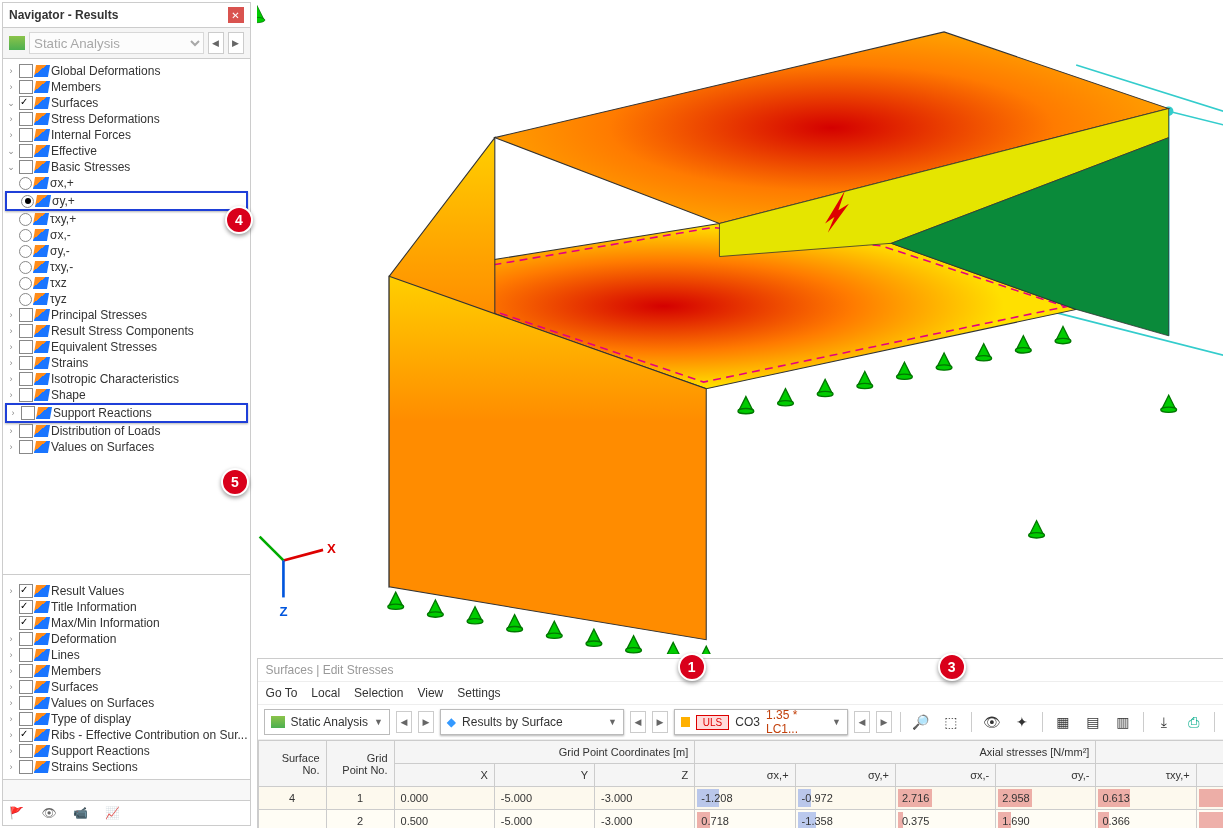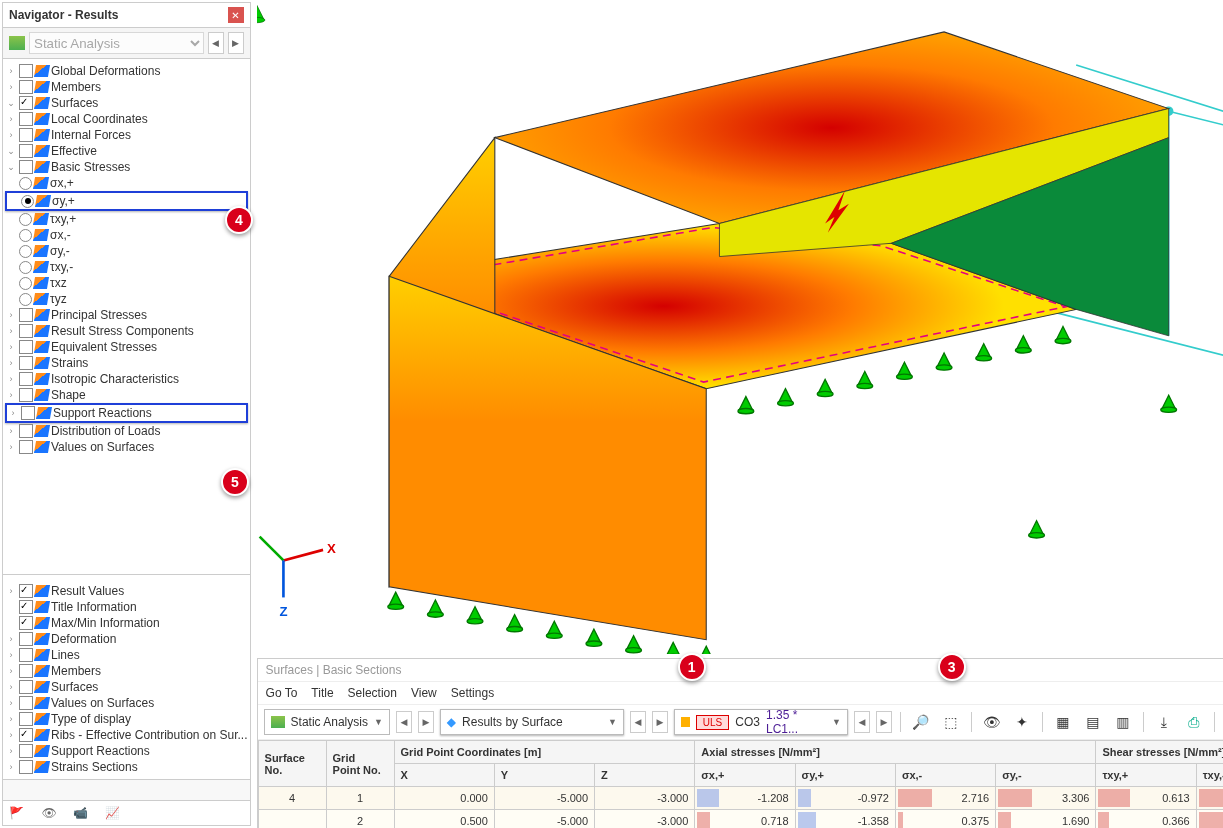--- a/index.html
+++ b/index.html
@@ -35,22 +35,22 @@
 .rp-menu{display:flex;gap:14px;padding:4px 8px;border-bottom:1px solid #eee}
 .rp-menu span{cursor:pointer}
 .rp-toolbar{display:flex;align-items:center;padding:4px 6px;border-bottom:1px solid #eee;gap:6px}
 .rp-dd{display:flex;align-items:center;border:1px solid #bbb;height:24px;padding:0 6px;background:#fff;gap:6px;cursor:pointer}
 .rp-dd .dd-arrow{font-size:9px;color:#666}
 .tbico{width:22px;height:22px;border:1px solid transparent;display:flex;align-items:center;justify-content:center;cursor:pointer;font-size:14px}
 .pill{padding:1px 6px;border:1px solid #d00;color:#d00;font-size:10px;background:#ffdada}
 .tbsep{width:1px;height:20px;background:#ccc;margin:0 2px}
 .grid{flex:1;overflow:auto;position:relative}
 table{border-collapse:collapse;width:1240px;table-layout:fixed}
-th,td{border:1px solid #ccc;padding:2px 6px;font-size:11px;text-align:right;height:18px}
-th{background:#f5f5f5;text-align:left;font-weight:bold}td.center{text-align:center}
+th,td{border:1px solid #ccc;padding:2px 6px;font-size:11px;text-align:left;height:18px}
+th{background:#f5f5f5;text-align:right;font-weight:normal}td.center{text-align:center}
 tbody tr:nth-child(odd){background:#fdf9ee}
 tbody tr:nth-child(even){background:#fffdf5}
 .bar-cell{position:relative;padding-right:6px}
 .bar-cell .bar{position:absolute;left:2px;top:2px;bottom:2px;background:rgba(217,83,79,.45)}
 .bar-cell .bar.neg{background:rgba(120,150,230,.5)}
 .bar-cell .val{position:relative}
 </style>
 </head>
 <body>
 
@@ -85,21 +85,21 @@
         <div class="node indent-0">
           <span class="expander">⌄</span>
           <span class="cb checked"></span>
           <span class="ico layers"></span>
           <span class="label">Surfaces</span>
         </div>
         <div class="node indent-1">
           <span class="expander">›</span>
           <span class="cb"></span>
           <span class="ico layers"></span>
-          <span class="label">Local Coordinates</span>
+          <span class="label">Stress Deformations</span>
         </div>
         <div class="node indent-1">
           <span class="expander">›</span>
           <span class="cb"></span>
           <span class="ico layers"></span>
           <span class="label">Internal Forces</span>
         </div>
         <div class="node indent-1">
           <span class="expander">⌄</span>
           <span class="cb"></span>
@@ -382,26 +382,26 @@
               <stop offset="0%" stop-color="#ffcf00"></stop>
               <stop offset="40%" stop-color="#ff8c00"></stop>
               <stop offset="100%" stop-color="#ff8c00"></stop>
             </linearGradient>
         </defs>
       </svg>
     </div>
 
     <div class="results-panel">
       <div class="rp-title">
-        <span>Surfaces | Basic Sections</span>
+        <span>Surfaces | Edit Stresses</span>
 
       </div>
       <div class="rp-menu" id="rp-menu">
           <span>Go To</span>
-          <span>Title</span>
+          <span>Local</span>
           <span>Selection</span>
           <span>View</span>
           <span>Settings</span>
         </div>
       <div class="rp-toolbar">
         <div class="rp-dd">
           <span style="width:14px;height:12px;background:linear-gradient(#8bc34a,#4caf50);display:inline-block"></span>
           <span>Static Analysis</span>
           <span class="dd-arrow">▼</span>
         </div>
@@ -411,21 +411,21 @@
           <span style="color:#39f">◆</span>
           <span>Results by Surface</span>
           <span class="dd-arrow" style="margin-left:auto">▼</span>
         </div>
         <div class="nav-arrow">◀</div>
         <div class="nav-arrow">▶</div>
         <div class="rp-dd hl-box" style="width:160px">
           <span style="width:10px;height:10px;background:#ffb000;display:inline-block"></span>
           <span class="pill">ULS</span>
           <span>CO3</span>
-          <span style="color:#4c1d95">1.35 * LC1...</span>
+          <span style="color:#c2410c">1.35 * LC1...</span>
           <span class="dd-arrow">▼</span>
         </div>
         <div class="nav-arrow">◀</div>
         <div class="nav-arrow">▶</div>
         <div class="tbsep"></div>
         <div class="tbico">🔎</div>
         <div class="tbico">⬚</div>
         <div class="tbsep"></div>
         <div class="tbico">👁</div>
         <div class="tbico">✦</div>
@@ -465,21 +465,21 @@
             <tbody>
               <tr>
                 <td class="center">4</td>
                 <td class="center">1</td>
                 <td>0.000</td>
                 <td>-5.000</td>
                 <td>-3.000</td>
                 <td class="bar-cell"><span class="bar neg" style="width:22.25263157894737%"></span><span class="val">-1.208</span></td>
                 <td class="bar-cell"><span class="bar neg" style="width:13.607999999999997%"></span><span class="val">-0.972</span></td>
                 <td class="bar-cell"><span class="bar" style="width:33.95%"></span><span class="val">2.716</span></td>
-                <td class="bar-cell"><span class="bar" style="width:34.03235294117647%"></span><span class="val">3.306</span></td>
+                <td class="bar-cell"><span class="bar" style="width:34.03235294117647%"></span><span class="val">2.958</span></td>
                 <td class="bar-cell"><span class="bar" style="width:32.025000000000006%"></span><span class="val">0.613</span></td>
                 <td class="bar-cell">
                   <span class="bar" style="width:34.3%"></span>
                 </td>
               </tr>
               <tr>
                 <td class="center"></td>
                 <td class="center">2</td>
                 <td>0.500</td>
                 <td>-5.000</td>

